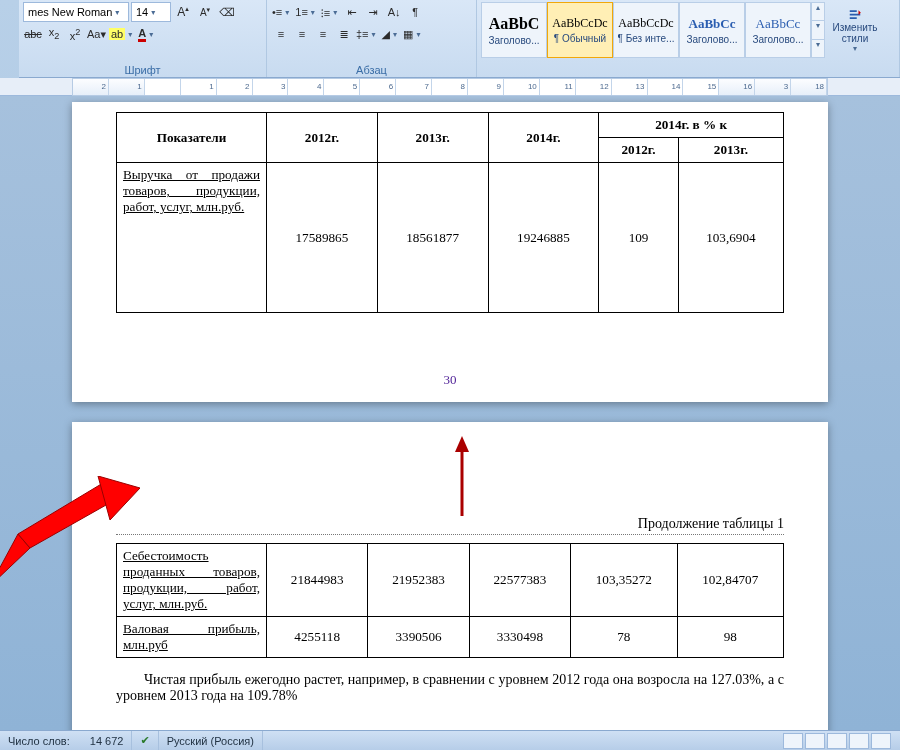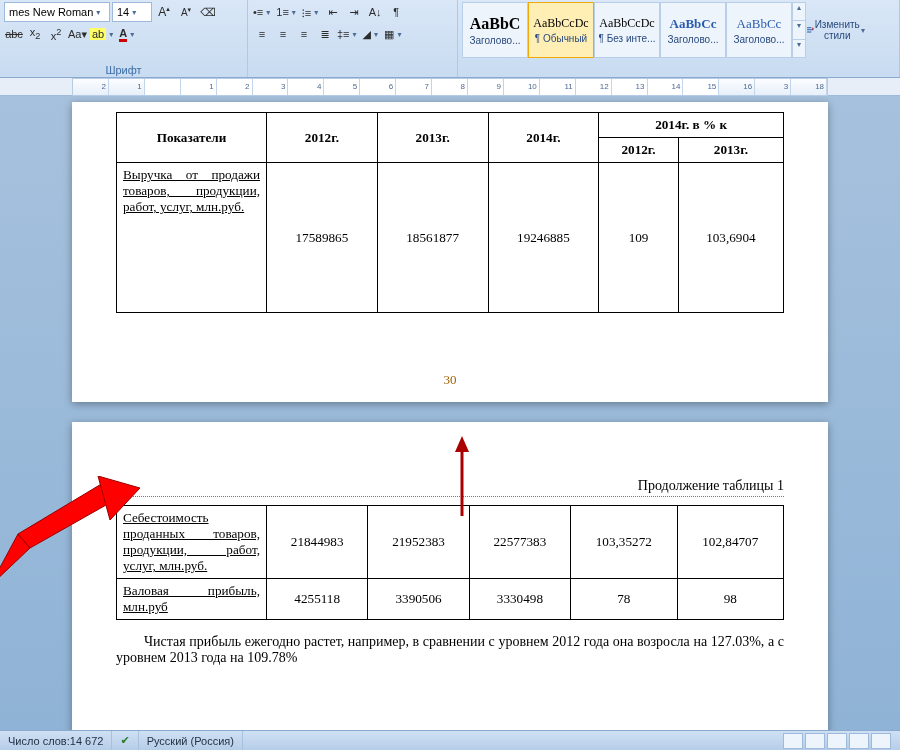--- a/index.html
+++ b/index.html
@@ -1,47 +1,47 @@
 <!DOCTYPE html>
 <html><head>
 <meta charset="utf-8">
 <style>
   * { box-sizing: border-box; margin: 0; padding: 0; }
   body { width: 900px; height: 750px; overflow: hidden; font-family: "Segoe UI", Tahoma, sans-serif; background: linear-gradient(#b8d0e8,#9fbfe0); font-size: 11px; }
-  .ribbon { background: linear-gradient(#d9e7f7,#c8dbf0); border-bottom:1px solid #8aa9cf; height: 78px; display:flex; }
+  .ribbon { background: linear-gradient(#d9e7f7,#c8dbf0); border-bottom:1px solid #8aa9cf; height: 78px; display:flex;margin-left:19px; }
   .group { border-right:1px solid #b0c8e2; padding:2px 4px 0 4px; display:flex; flex-direction:column; }
   .group-title { text-align:center; color:#3a6da6; font-size:11px; padding:1px 0; margin-top:auto; cursor:default; }
   .row { display:flex; align-items:center; gap:1px; }
   .font-combo { height:20px; background:#fff; border:1px solid #9db9dc; display:flex; align-items:center; padding:0 2px 0 4px; font-size:11px; }
   .dd { width:10px; text-align:center; color:#4b6c95; font-size:8px; }
   .btn { height:20px; min-width:20px; border:1px solid transparent; display:flex; align-items:center; justify-content:center; color:#2b2b2b; }
   .styles-gal { display:flex; align-items:stretch; height:56px; gap:0; }
   .style-item { width:66px; border:1px solid #b9cee7; background:#eef4fb; display:flex; flex-direction:column; align-items:center; justify-content:center; font-size:10px; color:#284a7e; }
   .style-item.sel { border:1px solid #f1a80a; background:#ffefb5; }
   .style-prev { font-family: "Times New Roman", serif; margin-bottom:2px; }
   .style-cap { font-size:10px; white-space:nowrap; overflow:hidden; text-overflow:ellipsis; max-width:60px; }
-  .change-styles { width:60px; display:flex; flex-direction:row; align-items:center; justify-content:center; color:#284a7e; font-size:10px; }
+  .change-styles { width:60px; display:flex; flex-direction:column; align-items:center; justify-content:center; color:#284a7e; font-size:10px; }
   .ruler-band { background:#e7eef8; height:18px; border-bottom:1px solid #9db9dc; position:relative; }
   .doc-area { position:absolute; top:96px; bottom:20px; left:0; right:0; background:linear-gradient(#a6c1dd,#8fb3d6); overflow:hidden; }
   .page { position:absolute; left:72px; width:756px; background:#fff; box-shadow:0 2px 8px rgba(0,0,0,0.35); }
   .page1 { top:6px; height:300px; }
   .page2 { top:326px; height:380px; }
   .ruler-h { position:absolute; left:72px; top:0; width:756px; height:18px; background:linear-gradient(#fcfdff,#e7eff9); border:1px solid #b6cbe4; display:flex; font-size:8px; color:#4d6a8f; }
   .ruler-h .seg { flex:1; border-right:1px solid #c3d5ea; text-align:right; padding-right:2px; line-height:16px; }
   .statusbar { position:absolute; bottom:0; left:0; right:0; height:20px; background:linear-gradient(#cfe0f4,#b6cde8); border-top:1px solid #8aa9cf; display:flex; align-items:center; font-size:11px; color:#234; }
-  .sb-cell { padding:0 8px; border-right:1px solid #a7c0de; height:100%; display:flex; align-items:center; gap:0; }
+  .sb-cell { padding:0 8px; border-right:1px solid #a7c0de; height:100%; display:flex; align-items:center; gap:20px; }
   .sb-spacer { flex:1; }
   .viewbtn { width:20px; height:16px; border:1px solid #9db9dc; background:#eef4fb; margin:0 1px; }
   .zoom-slider { width:90px; height:4px; background:#9db9dc; position:relative; margin:0 6px; }
   .zoom-thumb { position:absolute; top:-4px; width:8px; height:12px; background:#eef4fb; border:1px solid #6e8fb9; }
   
   .doc-table { border-collapse:collapse; font-family:"Times New Roman", serif; font-size:13.2px; }
   .doc-table td, .doc-table th { border:1px solid #000; padding:4px 6px; text-align:center; vertical-align:middle; }
   .doc-table .lh { text-align:justify;text-decoration:underline; }
-  .pgnum { position:absolute; bottom:14px; width:100%; text-align:center; font-family:"Times New Roman", serif; font-size:13px; color:#a16207; }
+  .pgnum { position:absolute; bottom:14px; width:100%; text-align:center; font-family:"Times New Roman", serif; font-size:13px; color:#4c1d95; }
   .cont-title { text-align:right; font-family:"Times New Roman",serif; font-size:14px; }
   .dotted-line { border-top:1px dotted #777; margin:2px 0 8px 0; }
   .para { font-family:"Times New Roman",serif; font-size:14px; text-indent:28px; text-align:justify; }
   .red-arrow { position:absolute; pointer-events:none; }
   svg.icon { width:14px; height:14px; }
 </style>
 </head>
 <body>
 
 <div class="ribbon">
@@ -137,20 +137,21 @@
         </div>
       <div class="btn">
           <span>◢</span>
           <span class="dd">▾</span>
         </div>
       <div class="btn">
           <span>▦</span>
           <span class="dd">▾</span>
         </div>
     </div>
+    <div class="group-title">Абзац</div>
   </div>
 
   <div class="group" style="flex:1">
     <div class="styles-gal">
       <div class="style-item">
         <div class="style-prev" style="font-size:16px;font-weight:bold;color:#000">AaBbC</div>
         <div class="style-cap">Заголово...</div>
       </div>
       <div class="style-item sel">
         <div class="style-prev" style="font-size:12px;color:#000">AaBbCcDc</div>
@@ -242,21 +243,21 @@
     <div class="pgnum">30</div>
   </div>
 
   <div class="page page2">
 
     <svg class="red-arrow" style="left:380px;top:14px;width:20px;height:80px" viewBox="0 0 20 80">
       <line x1="10" y1="80" x2="10" y2="8" stroke="#a00" stroke-width="3"></line>
       <polygon points="10,0 3,16 17,16" fill="#a00"></polygon>
     </svg>
 
-    <div style="padding:56px 44px 0 44px">
+    <div style="padding:94px 44px 0 44px">
       <div class="cont-title">Продолжение таблицы 1</div>
       <div class="dotted-line"></div>
       <table class="doc-table" style="width:100%">
         <tbody>
             <tr>
           <td class="lh" style="width:150px">Себестоимость проданных товаров, продукции, работ, услуг, млн.руб.</td>
           <td>21844983</td>
           <td>21952383</td>
           <td>22577383</td>
           <td>103,35272</td>

